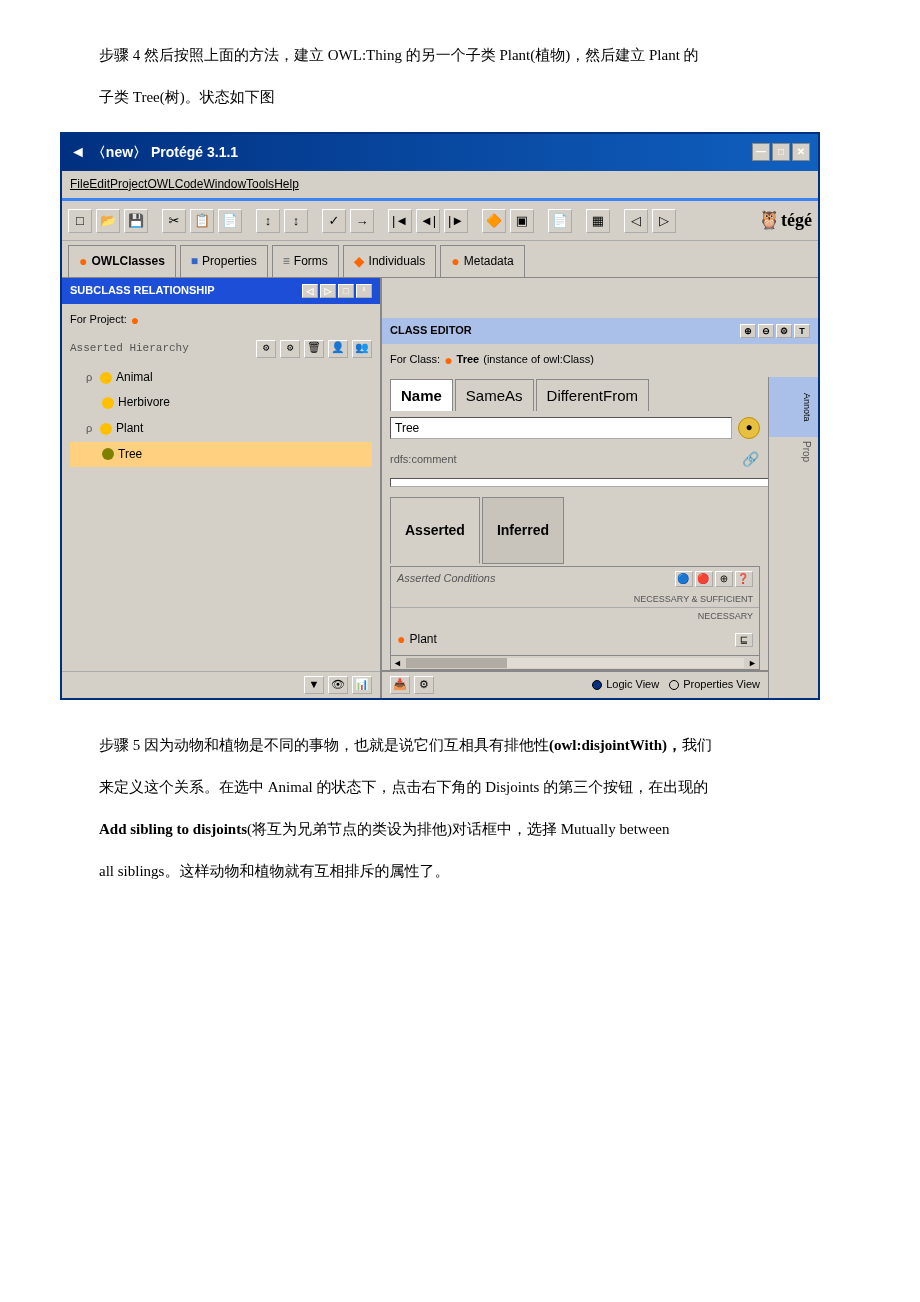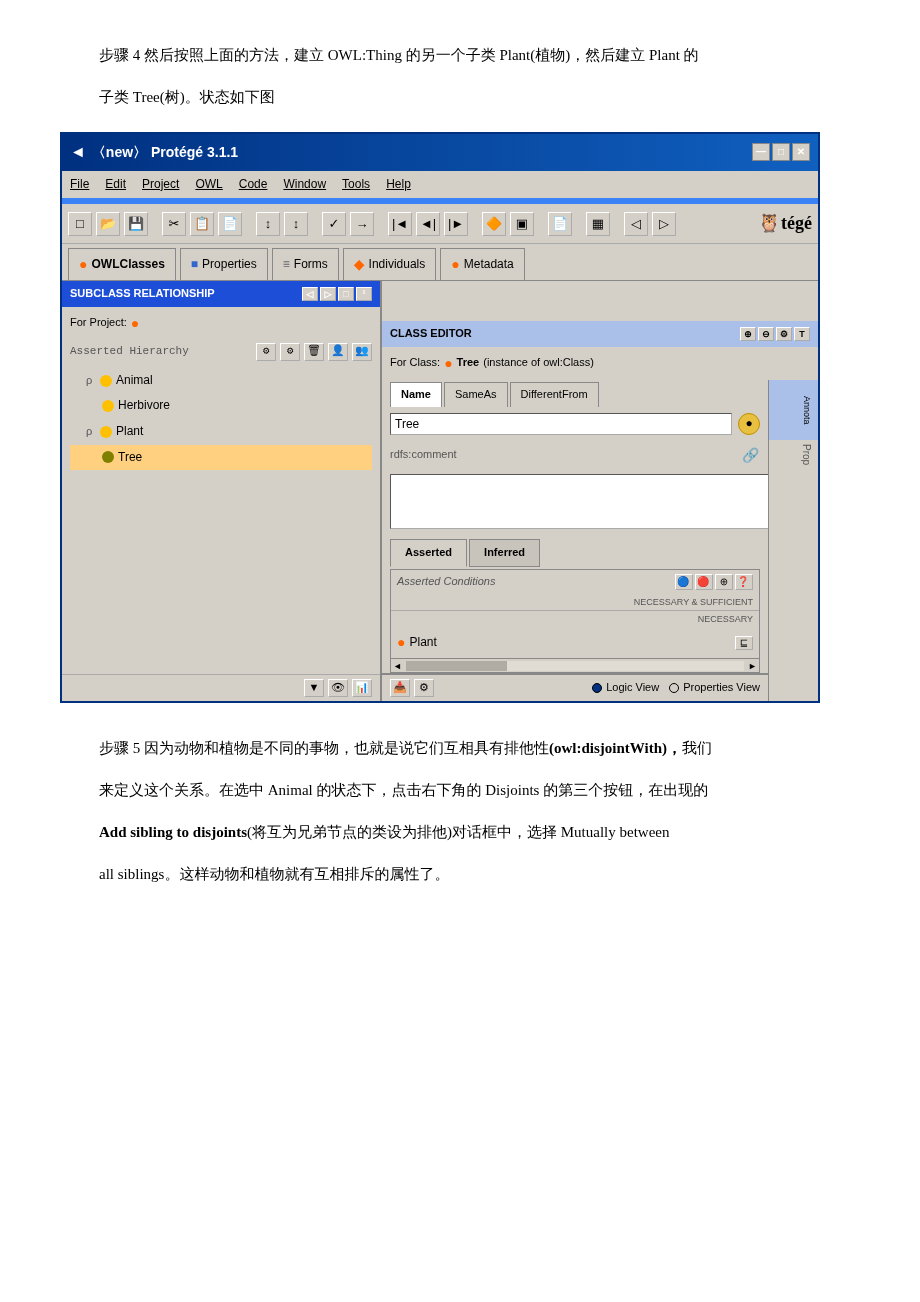--- a/index.html
+++ b/index.html
@@ -55,23 +55,22 @@
       background: #d4d0c8;
       border: 1px solid #888;
       display: flex; align-items: center; justify-content: center;
       font-size: 10px; cursor: pointer;
     }
 
     
     .menu-bar {
       background: #d4d0c8;
       display: flex;
-      gap: 16px;
       padding: 3px 8px;
-      border-bottom: 6px solid #3b82f6;
+      border-bottom: 3px solid #3b82f6;
     }
     .menu-item {
       cursor: pointer;
       text-decoration: underline;
       font-size: 12px;
     }
 
     
     .toolbar {
       background: #d4d0c8;
@@ -239,21 +238,21 @@
     .class-tabs {
       display: flex;
       padding: 2px 8px 0;
       gap: 2px;
     }
     .class-tab {
       padding: 2px 10px;
       border: 1px solid #888;
       border-bottom: none;
       background: #d4d0c8;
-      font-size: 11px;
+      font-size: 15px;
       cursor: pointer;
     }
     .class-tab.active {
       background: #fff;
       font-weight: bold;
     }
 
     .name-section {
       padding: 6px 8px;
       display: flex;
@@ -285,24 +284,24 @@
       resize: none;
       font-size: 11px;
     }
 
     .asserted-inferred-tabs {
       display: flex;
       margin: 6px 8px 2px;
       gap: 2px;
     }
     .ai-tab {
-      padding: 3px 14px;
+      padding: 20px 14px;
       border: 1px solid #888;
       background: #c8c4bc;
-      font-size: 11px;
+      font-size: 14px;
       cursor: pointer;
       font-weight: bold;
     }
     .ai-tab.active {
       background: #d4d0c8;
       border-bottom: 1px solid #d4d0c8;
     }
 
     .conditions-section {
       margin: 0 8px;

